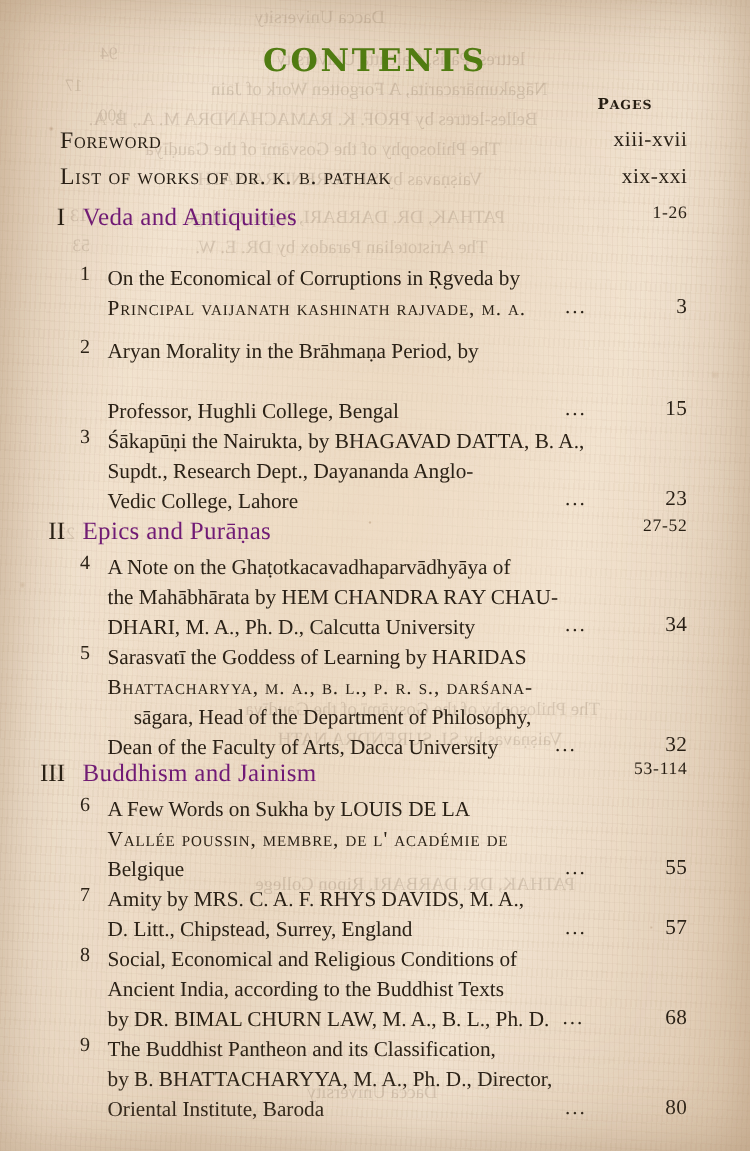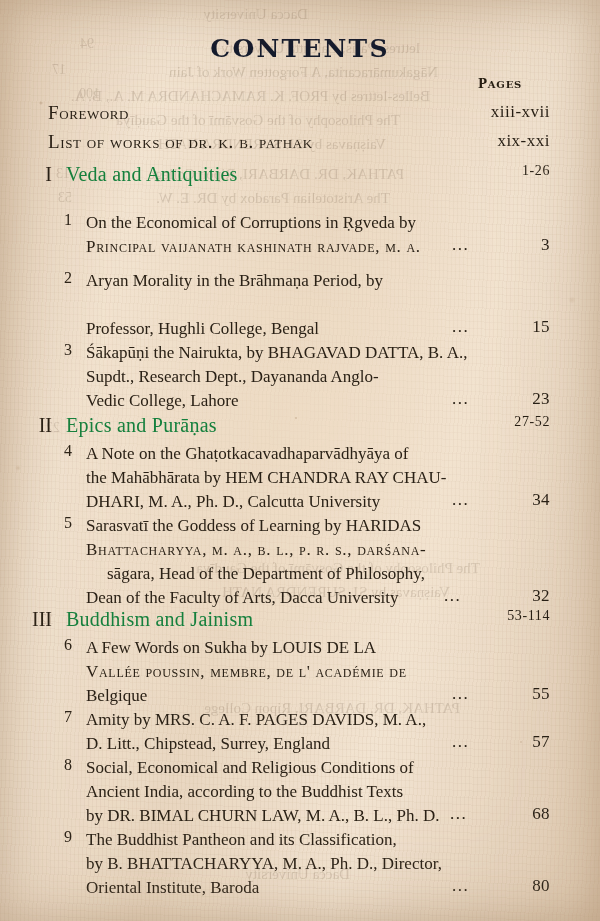--- a/index.html
+++ b/index.html
@@ -83,21 +83,21 @@
   .heading-contents {
     position: absolute;
     top: 34px;
     left: 0;
     width: 600px;
     text-align: center;
     font-family: "DejaVu Serif", "Liberation Serif", serif;
     font-weight: 700;
     font-size: 25px;
     letter-spacing: 2.2px;
-    color: #0f172a;
+    color: #4d7c0f;
   }
 
   .pages-header {
     position: absolute;
     top: 72px;
     left: 440px;
     width: 120px;
     text-align: center;
     font-family: "DejaVu Serif", "Liberation Serif", serif;
     font-weight: 700;
@@ -135,21 +135,21 @@
     width: 52px;
     text-align: right;
     font-size: 20px;
     color: #241c12;
   }
   .sec-title {
     position: absolute;
     left: 66px;
     font-size: 20px;
     letter-spacing: 0.25px;
-    color: #15803d;
+    color: #701a75;
     white-space: nowrap;
   }
 
   .item-num {
     position: absolute;
     left: 40px;
     width: 32px;
     text-align: right;
     font-size: 16px;
     color: #2a2116;
@@ -334,21 +334,21 @@
       <div class="item-text sc sc-first">VALLÉE POUSSIN, Membre, de l' Académie de</div>
     </div>
     <div class="row" style="top:684px;">
       <div class="item-text">Belgique</div>
       <div class="leader">...</div>
       <div class="pageno">55</div>
     </div>
 
     <div class="row" style="top:708px;">
       <div class="item-num">7</div>
-      <div class="item-text">Amity by MRS. C. A. F. PAGES DAVIDS, M. A.,</div>
+      <div class="item-text">Amity by MRS. C. A. F. RHYS DAVIDS, M. A.,</div>
     </div>
     <div class="row" style="top:732px;">
       <div class="item-text">D. Litt., Chipstead, Surrey, England</div>
       <div class="leader">...</div>
       <div class="pageno">57</div>
     </div>
 
     <div class="row" style="top:756px;">
       <div class="item-num">8</div>
       <div class="item-text">Social, Economical and Religious Conditions of</div>

